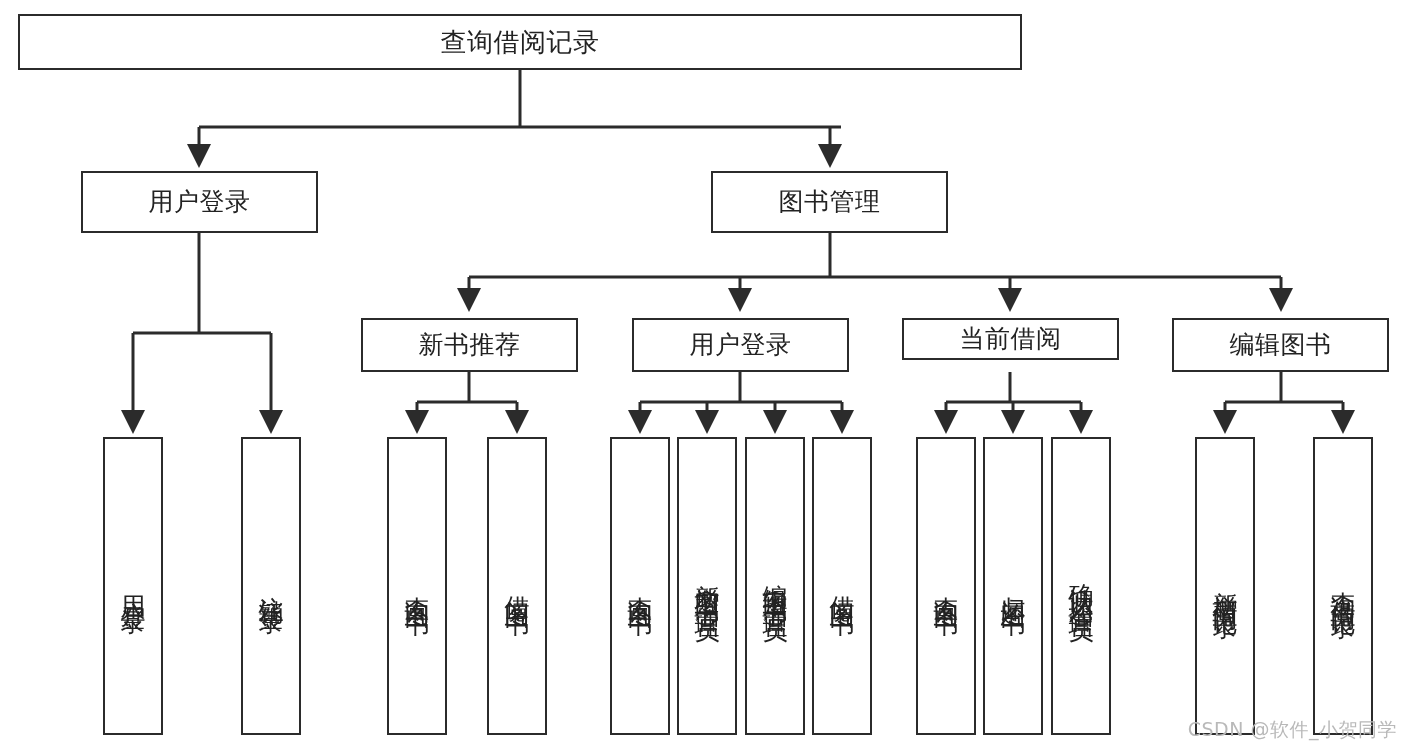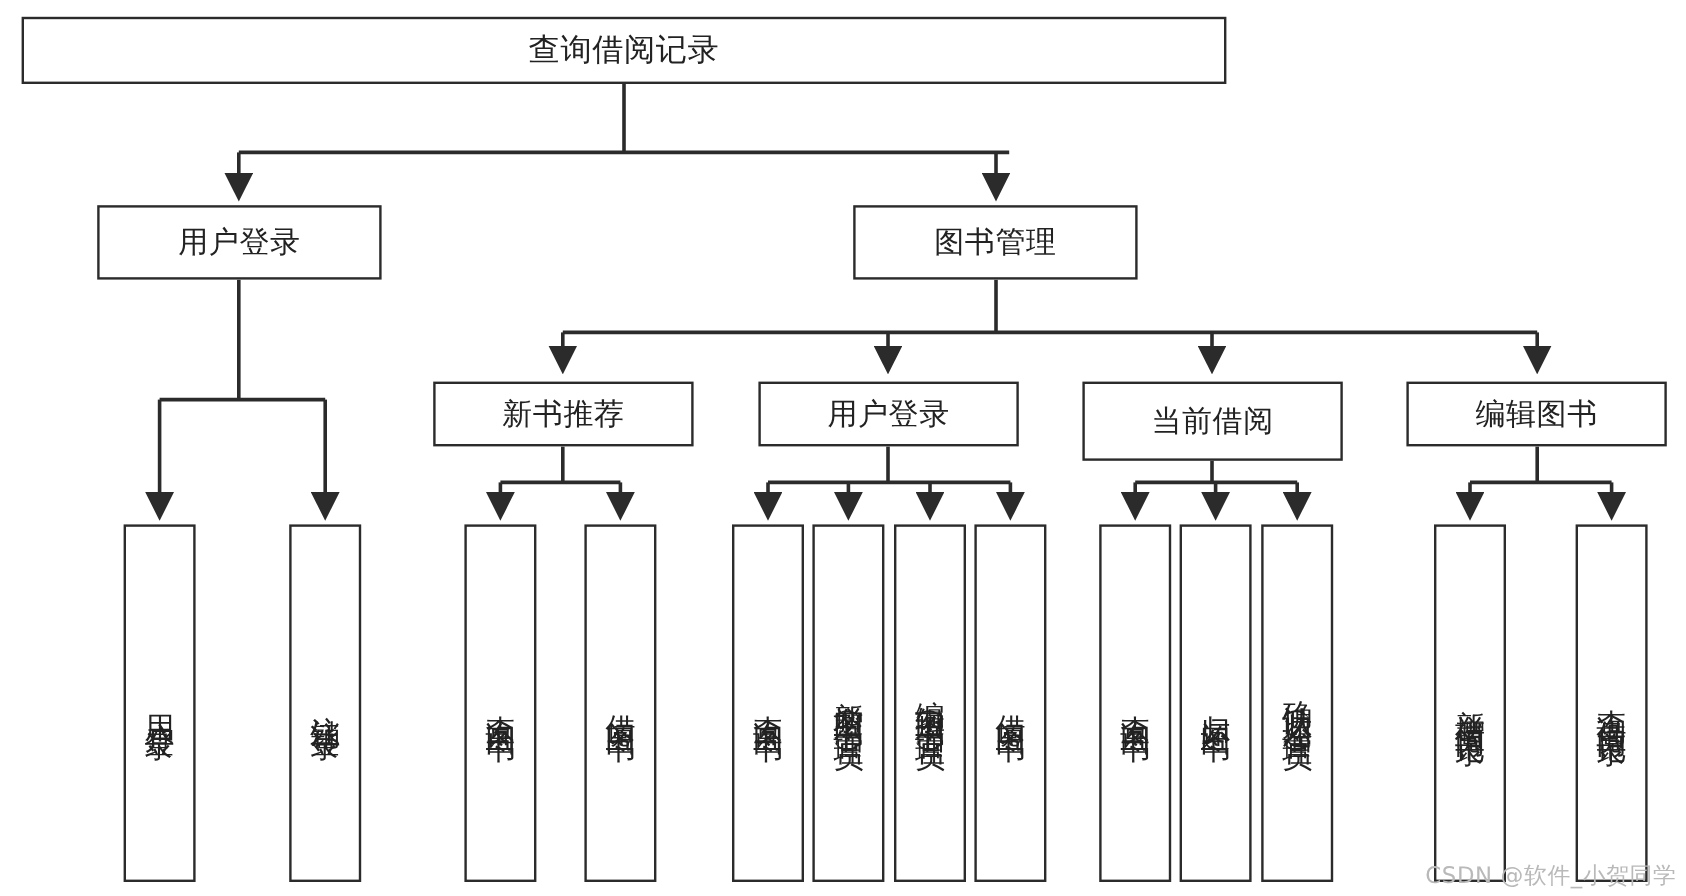--- a/index.html
+++ b/index.html
@@ -143,21 +143,21 @@
   <div class="node horiz" style="left:711px; top:171px; width:237px; height:62px;">
     <span class="node-label">图书管理</span>
   </div>
 
   <div class="node horiz" style="left:361px; top:318px; width:217px; height:54px;">
     <span class="node-label">新书推荐</span>
   </div>
   <div class="node horiz" style="left:632px; top:318px; width:217px; height:54px;">
     <span class="node-label">用户登录</span>
   </div>
-  <div class="node horiz" style="left:902px; top:318px; width:217px; height:66px;">
+  <div class="node horiz" style="left:902px; top:318px; width:217px; height:42px;">
     <span class="node-label">当前借阅</span>
   </div>
   <div class="node horiz" style="left:1172px; top:318px; width:217px; height:54px;">
     <span class="node-label">编辑图书</span>
   </div>
 
   <div class="node vert" style="left:103px; top:437px; width:60px; height:298px;">
     <span class="node-label">用户登录</span>
   </div>
   <div class="node vert" style="left:241px; top:437px; width:60px; height:298px;">

